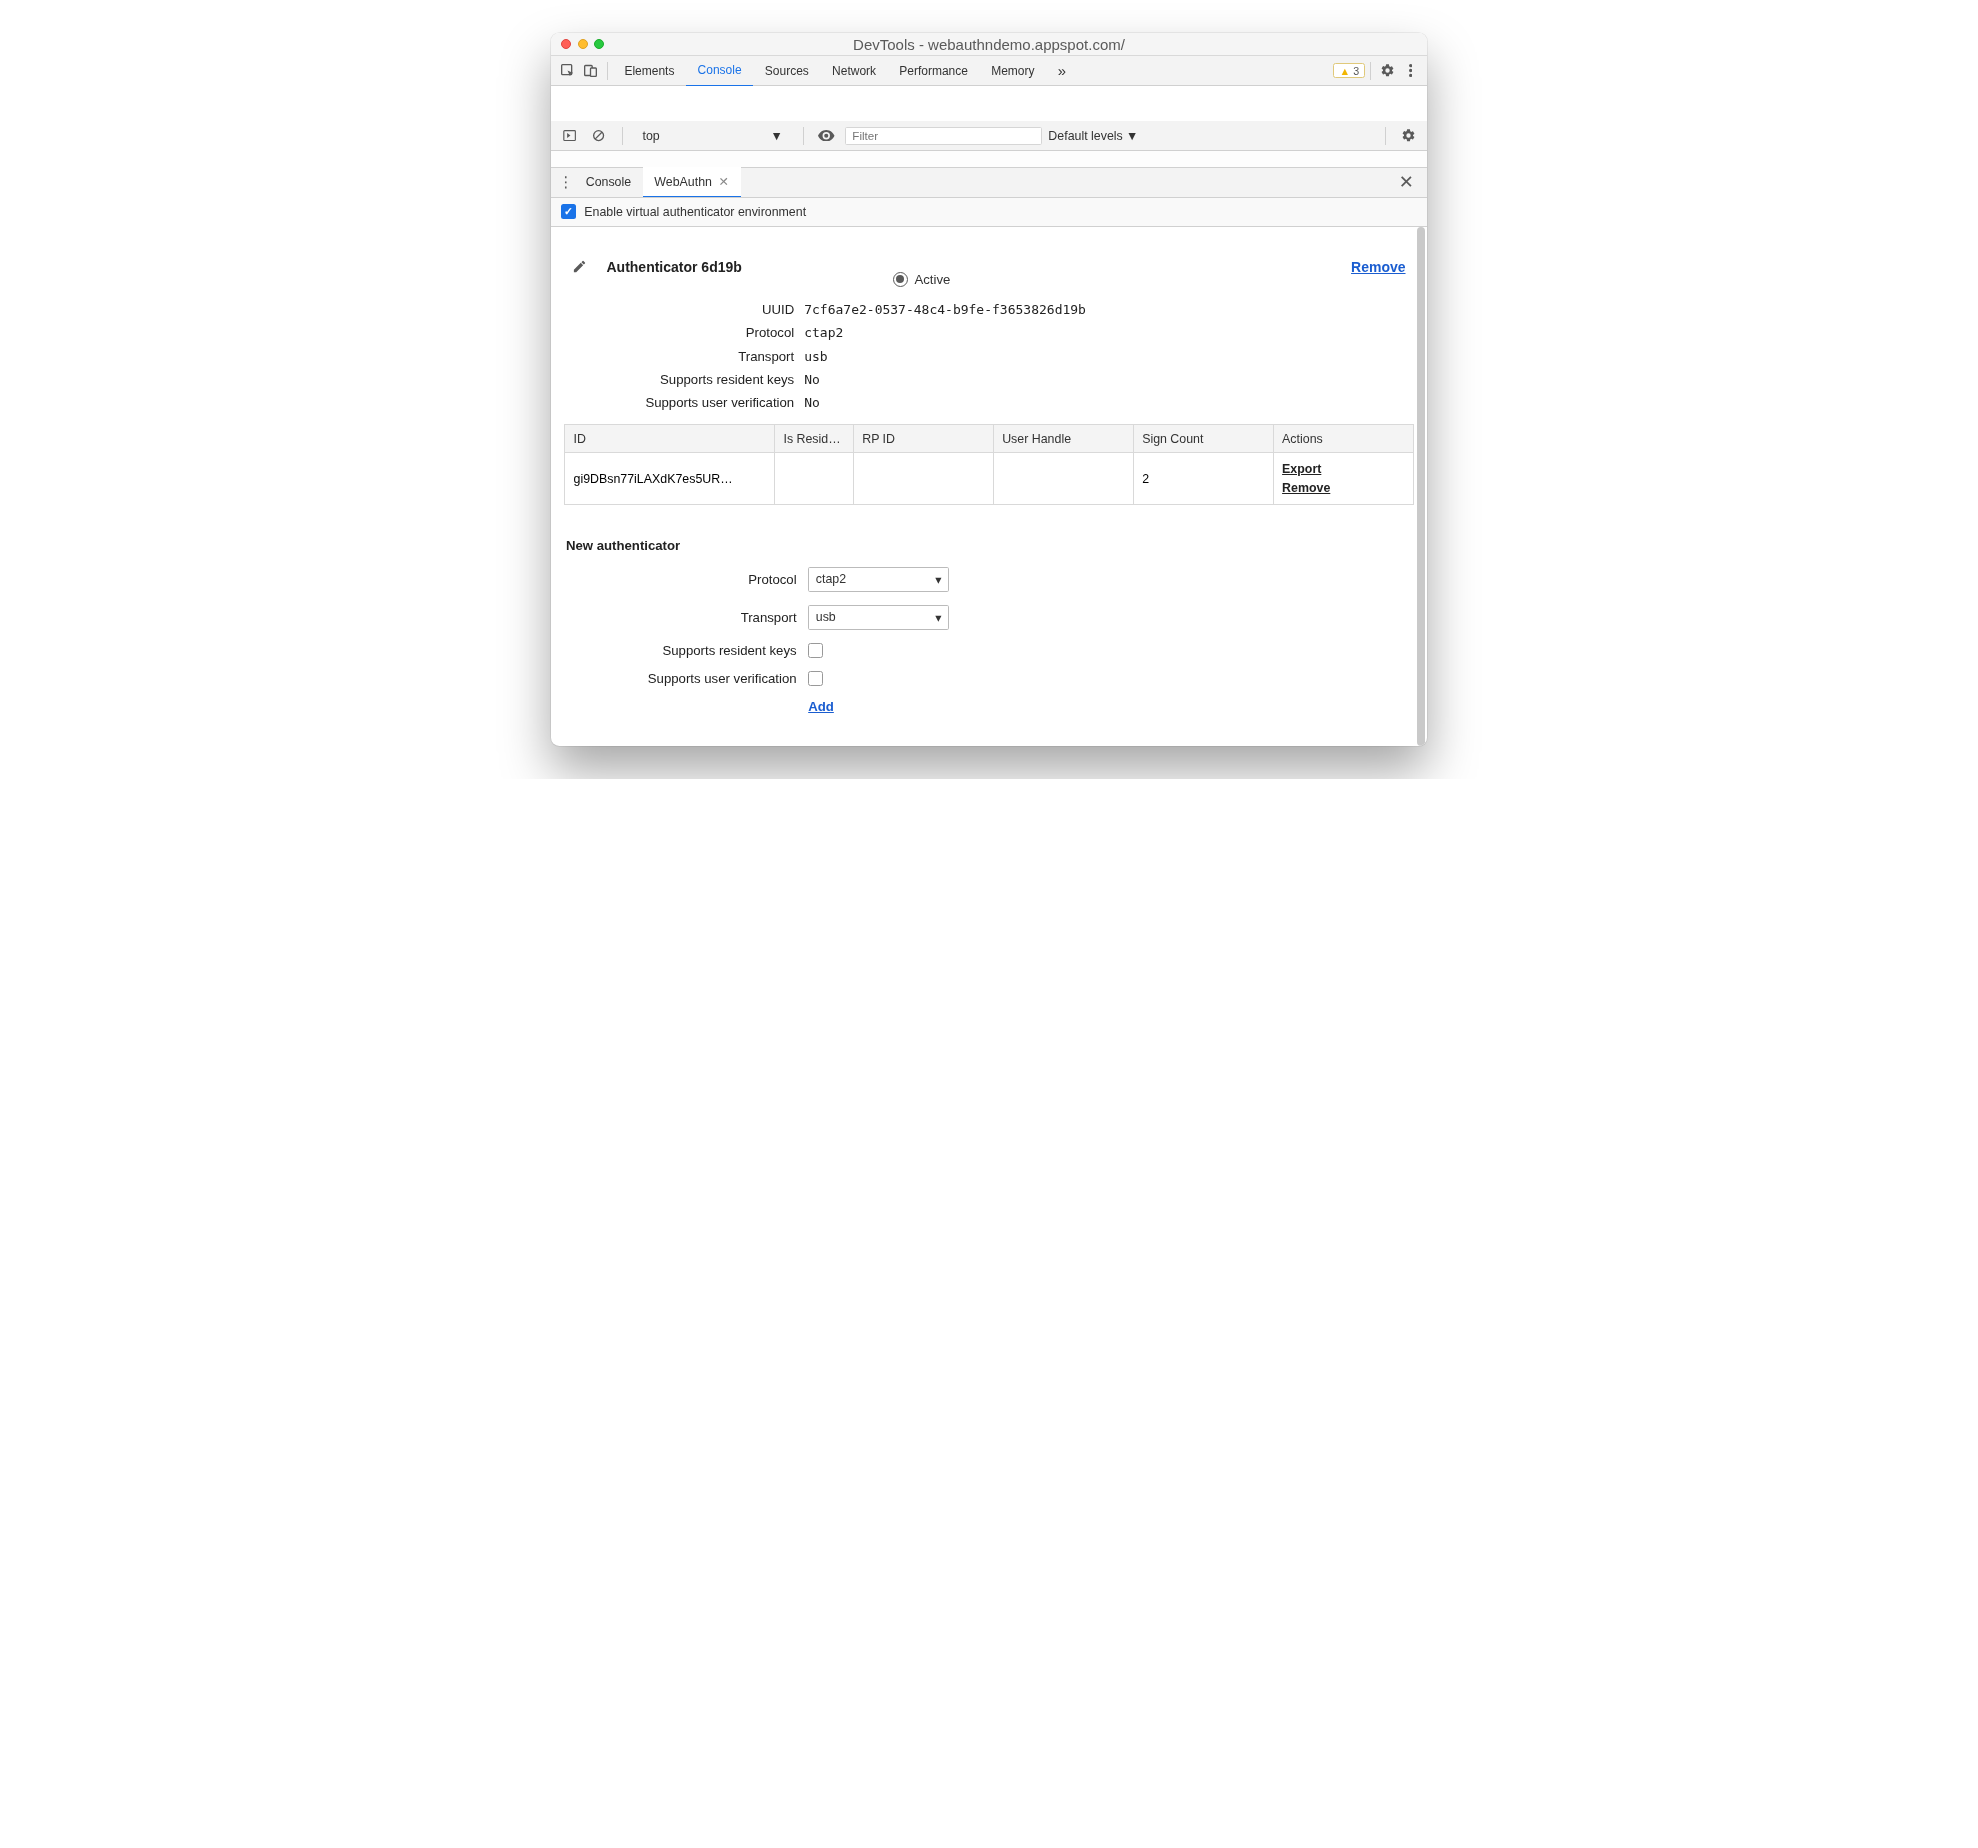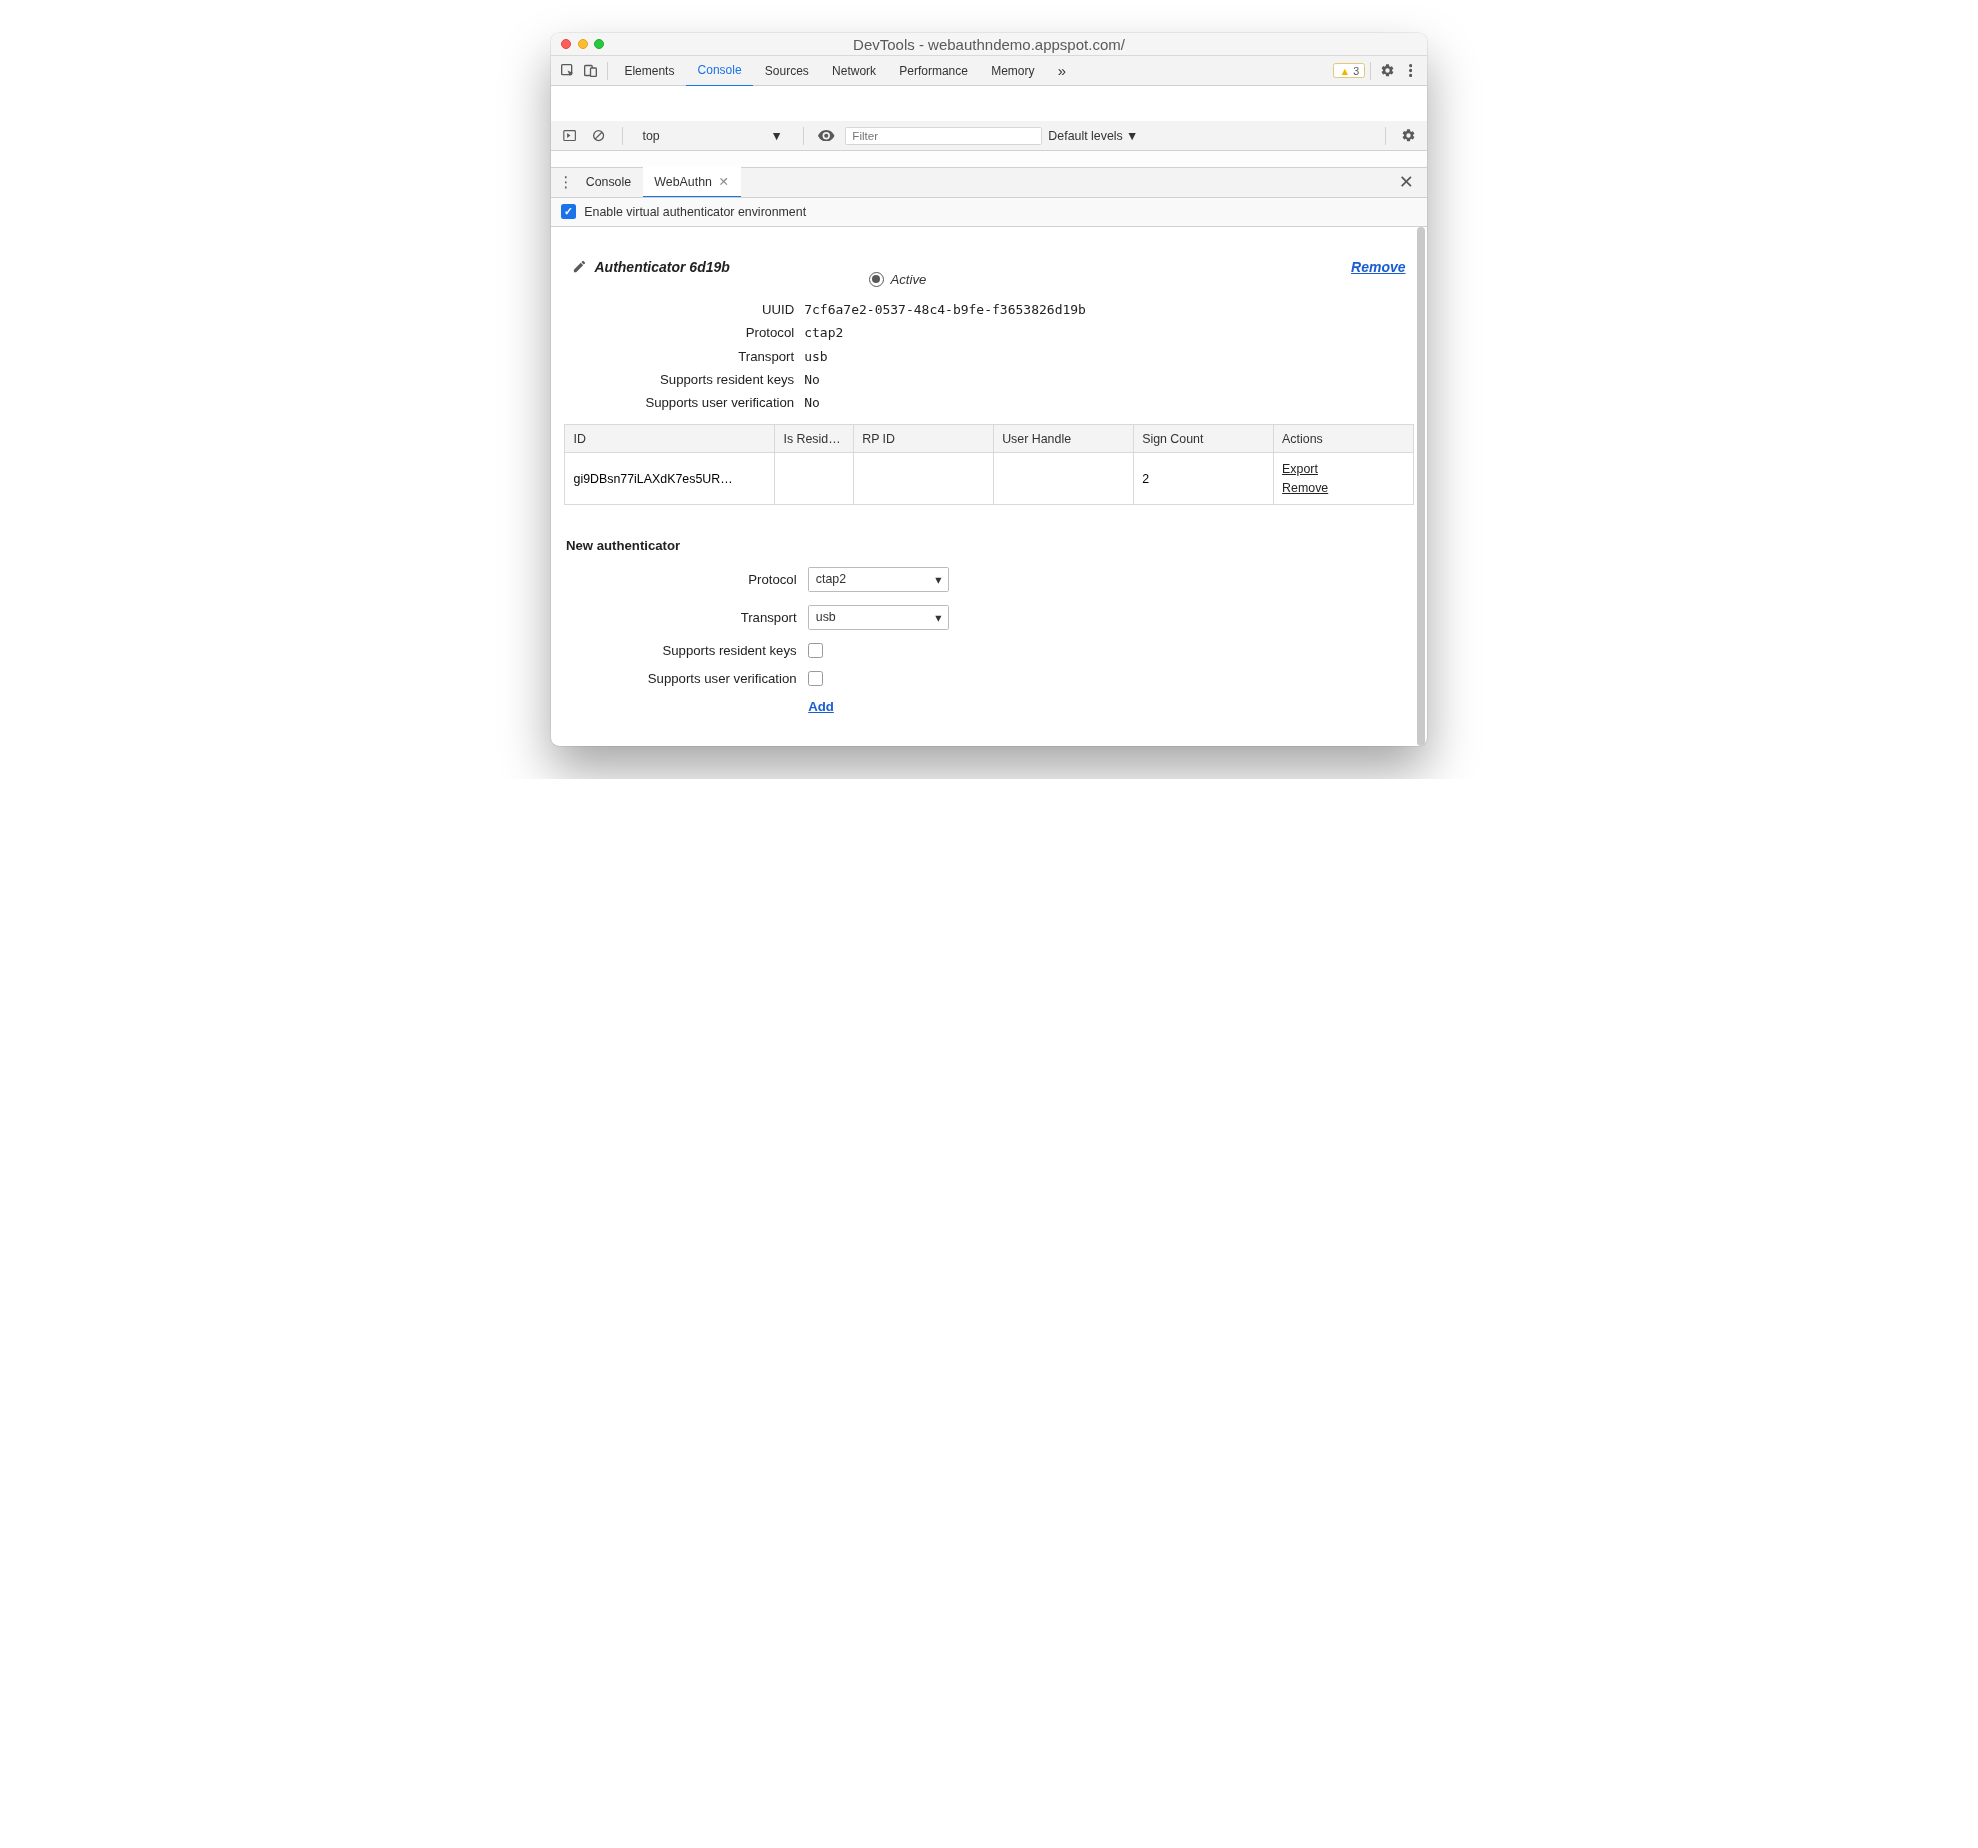--- a/index.html
+++ b/index.html
@@ -109,21 +109,21 @@
   .content { padding:8.3px 13.2px 25px 13.2px; position:relative; }
   .scrollbar {
     position:absolute; right:1.7px; top:0; width:8.3px; height:100%;
   }
   .scroll-thumb {
     position:absolute; right:0; top:0; width:8.3px; height:100%;
     background:#c9c9c9; border-radius:4.1px;
   }
   
   .auth-head {
-    display:flex; align-items:center; gap:7px; padding:11.6px 0 8.3px 8.3px;font-style:italic;
+    display:flex; align-items:center; gap:19px; padding:11.6px 0 8.3px 8.3px;
   }
   .pencil { color:#5a5a5a; }
   .auth-title { font-weight:600; font-size:14px; color:#222; }
   .radio-wrap { display:flex; align-items:center; gap:6.6px; margin-left:132px;margin-top:25px;}
   .radio {
     width:15px; height:15px; border-radius:50%;
     border:1.7px solid #5a5a5a; display:flex; align-items:center; justify-content:center;
   }
   .radio-dot { width:8.3px; height:8.3px; border-radius:50%; background:#5a5a5a; }
   .radio-label { font-size:13.2px; color:#333; }
@@ -140,21 +140,21 @@
   
   .section-title { font-weight:600; font-size:13.2px; color:#222; padding:10px 0 6.6px 1.7px; }
   table.cred {
     width:100%; border-collapse:collapse; font-size:12.4px;
   }
   table.cred th, table.cred td {
     border:0.8px solid #d9d9d9; padding:6.6px 8.3px; text-align:left; vertical-align:middle;
     background:#fff;
   }
   table.cred th { background:#f4f4f4; font-weight:400; color:#333; }
-  .actions-cell { text-align:right; }
+  .actions-cell { text-align:right;font-weight:bold; }
   .action-link { text-decoration:underline; color:#222; cursor:pointer; display:block; padding:2.5px 0;}
   
   .form-row { display:flex; align-items:center; padding:6.6px 0; }
   .flabel { width:244px; text-align:right; font-size:13.2px; color:#222; padding-right:11.6px; }
   .select {
     border:0.8px solid #bbb; background:#fff; height:25px; width:141px;
     display:flex; align-items:center; justify-content:space-between;
     padding:0 6.6px; font-size:12.4px; color:#333; border-radius:1.7px;
   }
   .add-link {

